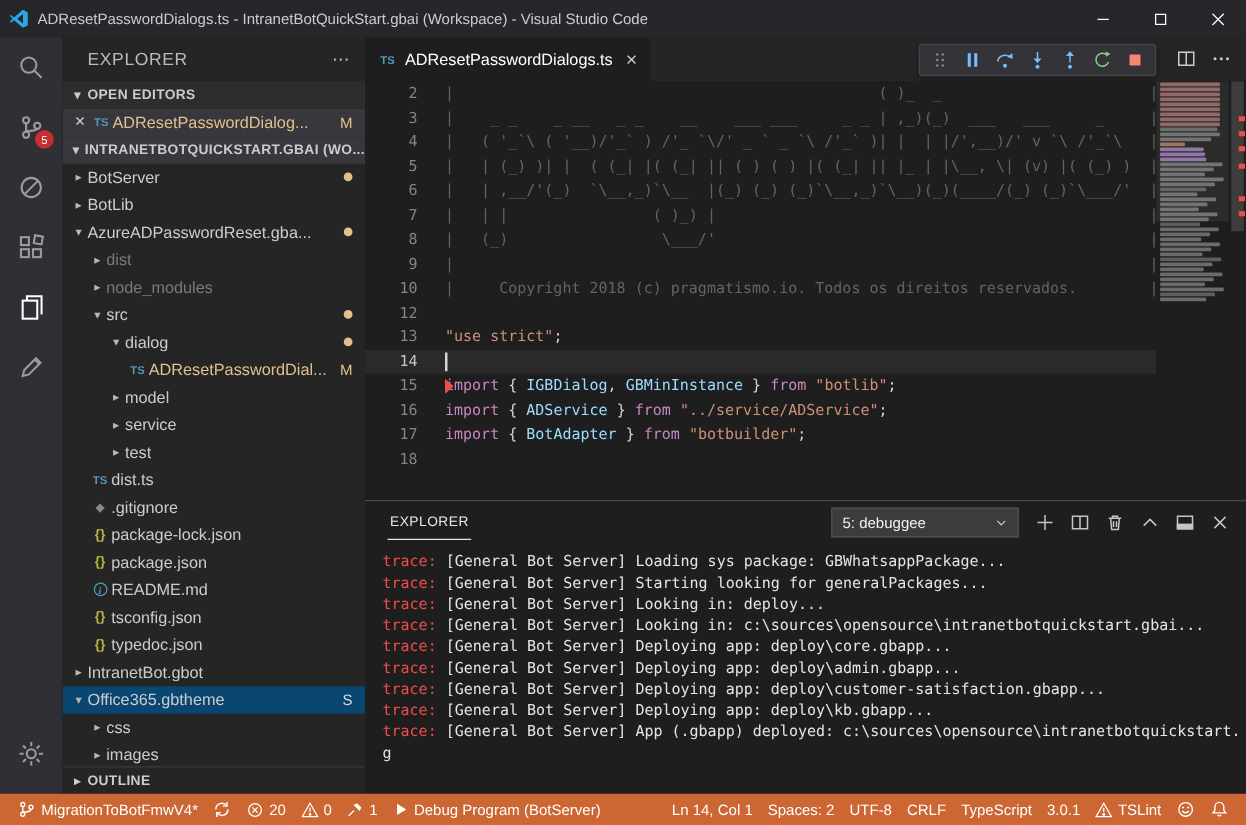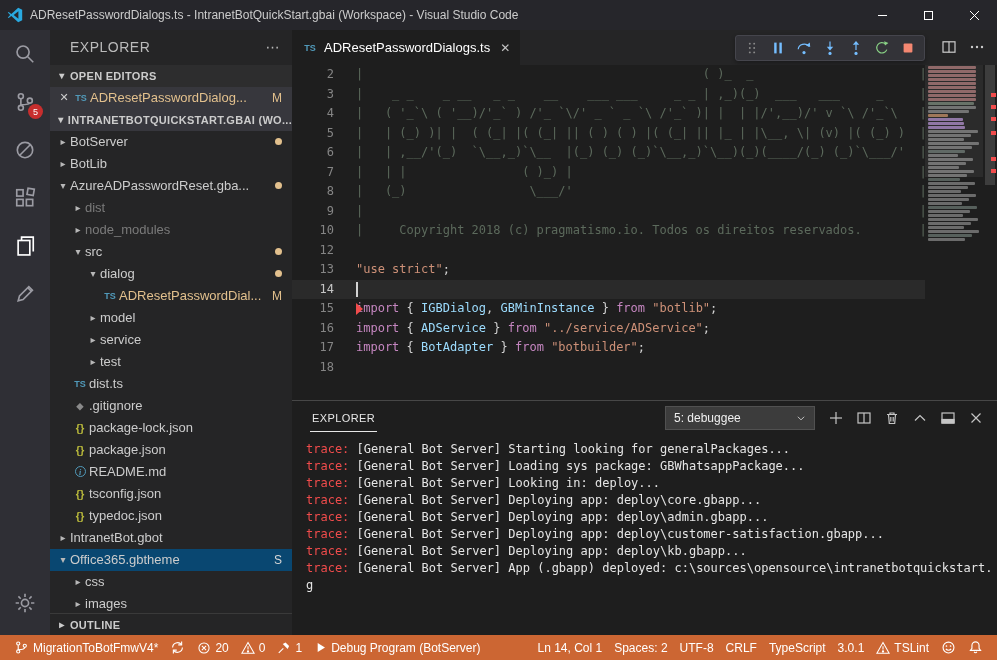--- a/index.html
+++ b/index.html
@@ -568,23 +568,24 @@
                 </svg>
               </div>
               <div class="term-btn">
                 <svg width="16" height="16" viewBox="0 0 16 16" fill="none" stroke="currentColor" stroke-width="1.2">
                   <path d="M3.5 3.5l9 9M12.5 3.5l-9 9"></path>
                 </svg>
               </div>
             </div>
         </div>
         <div class="term-body">
+            <div class="term-line"><span class="term-prefix">trace:</span><span> [General Bot Server] Loading sys package: GBWhatsappPackage...</span></div>
             <div class="term-line"><span class="term-prefix">trace:</span><span> [General Bot Server] Starting looking for generalPackages...</span></div>
-            <div class="term-line"><span class="term-prefix">trace:</span><span> [General Bot Server] Loading sys package: GBWhatsappPackage...</span></div>
             <div class="term-line"><span class="term-prefix">trace:</span><span> [General Bot Server] Looking in: deploy...</span></div>
+            <div class="term-line"><span class="term-prefix">trace:</span><span> [General Bot Server] Looking in: c:\sources\opensource\intranetbotquickstart.gbai...</span></div>
             <div class="term-line"><span class="term-prefix">trace:</span><span> [General Bot Server] Deploying app: deploy\core.gbapp...</span></div>
             <div class="term-line"><span class="term-prefix">trace:</span><span> [General Bot Server] Deploying app: deploy\admin.gbapp...</span></div>
             <div class="term-line"><span class="term-prefix">trace:</span><span> [General Bot Server] Deploying app: deploy\customer-satisfaction.gbapp...</span></div>
             <div class="term-line"><span class="term-prefix">trace:</span><span> [General Bot Server] Deploying app: deploy\kb.gbapp...</span></div>
             <div class="term-line"><span class="term-prefix">trace:</span><span> [General Bot Server] App (.gbapp) deployed: c:\sources\opensource\intranetbotquickstart.g</span></div>
           </div>
       </div>
 
     </div>
   </div>

